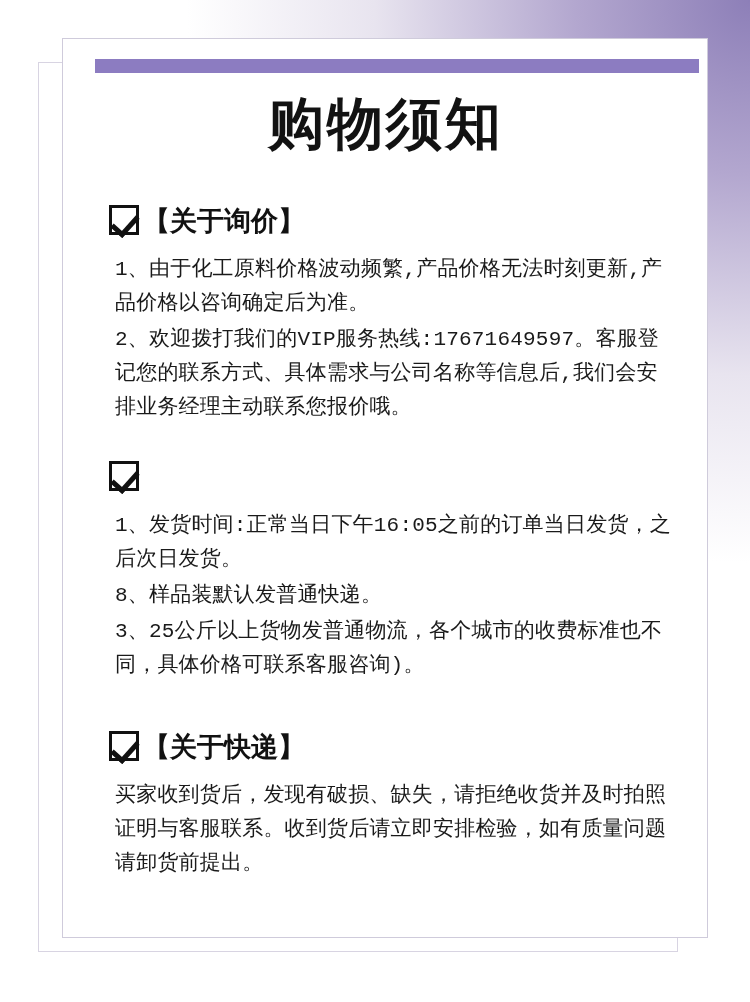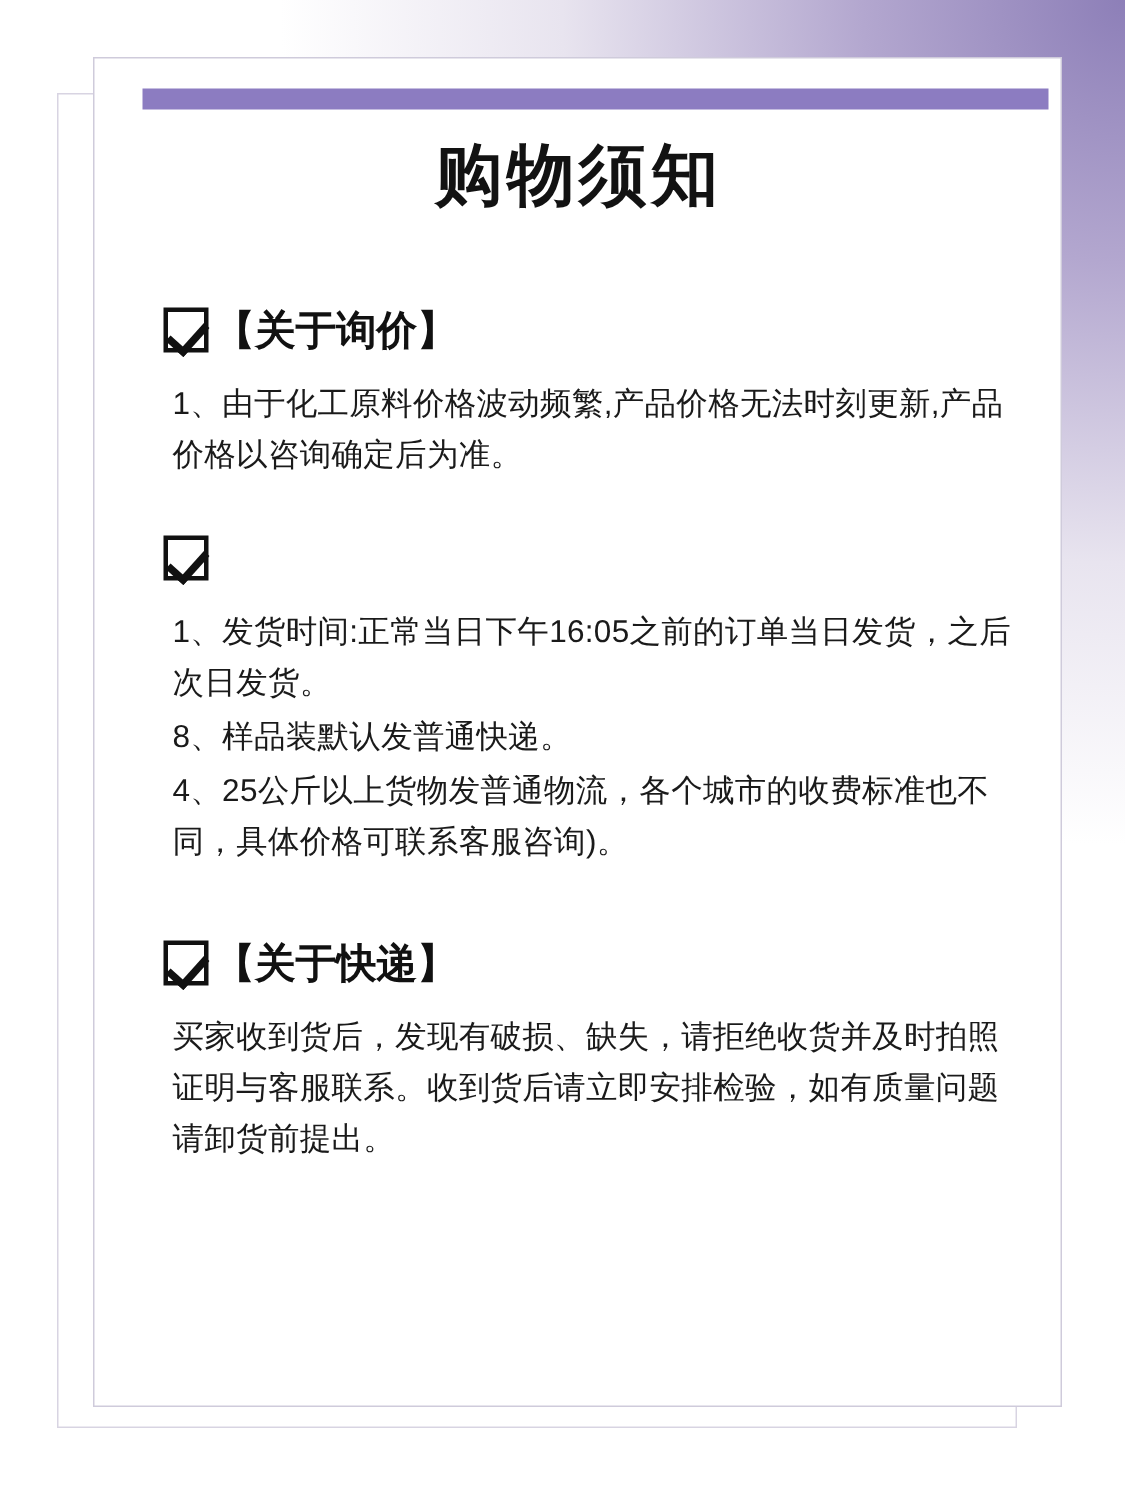--- a/index.html
+++ b/index.html
@@ -59,21 +59,21 @@
     height: 14px;
     background: #8c7cc1;
   }
 
   .doc-title {
     position: absolute;
     left: 0;
     top: 48px;
     width: 646px;
     text-align: center;
-    font-size: 45px;
+    font-size: 56px;
     font-weight: bold;
     letter-spacing: 3px;
     color: #121212;
     font-family: "DejaVu Sans", "Liberation Sans", sans-serif;
   }
 
   .content {
     position: absolute;
     left: 46px;
     top: 140px;
@@ -119,21 +119,21 @@
     line-height: 1;
     font-family: "DejaVu Sans", "Liberation Sans", sans-serif;
     text-align: right;
   }
 
   .para {
     font-size: 21px;
     line-height: 1.62;
     color: #1a1a1a;
     margin: 0 0 2px 6px;
-    font-family: Liberation Sans, sans-serif;
+    font-family: Liberation Mono, monospace;
     letter-spacing: 0.2px;
   }
 
   .gap-small { height: 4px; }
   .gap-med { height: 16px; }
 </style>
 </head>
 <body>
 
 <div class="page">
@@ -147,31 +147,32 @@
     <div class="doc-title">购物须知</div>
 
     <div class="content">
 
       <div class="section">
         <div class="section-head">
           <span class="check-box"></span>
           <span class="section-title">【关于询价】</span>
         </div>
         <p class="para">1、由于化工原料价格波动频繁,产品价格无法时刻更新,产品价格以咨询确定后为准。</p>
+        <p class="para">2、欢迎拨打我们的VIP服务热线:17671649597。客服登记您的联系方式、具体需求与公司名称等信息后,我们会安排业务经理主动联系您报价哦。</p>
       </div>
 
       <div class="gap-small"></div>
 
       <div class="section">
         <div class="section-head">
           <span class="check-box"></span>
         </div>
         <p class="para">1、发货时间:正常当日下午16:05之前的订单当日发货，之后次日发货。</p>
         <p class="para">8、样品装默认发普通快递。</p>
-        <p class="para">4、25公斤以上货物发普通物流，各个城市的收费标准也不同，具体价格可联系客服咨询)。</p>
+        <p class="para">3、25公斤以上货物发普通物流，各个城市的收费标准也不同，具体价格可联系客服咨询)。</p>
       </div>
 
       <div class="gap-med"></div>
 
       <div class="section">
         <div class="section-head">
           <span class="check-box"></span>
           <span class="section-title">【关于快递】</span>
         </div>
         <p class="para">买家收到货后，发现有破损、缺失，请拒绝收货并及时拍照证明与客服联系。收到货后请立即安排检验，如有质量问题请卸货前提出。</p>

